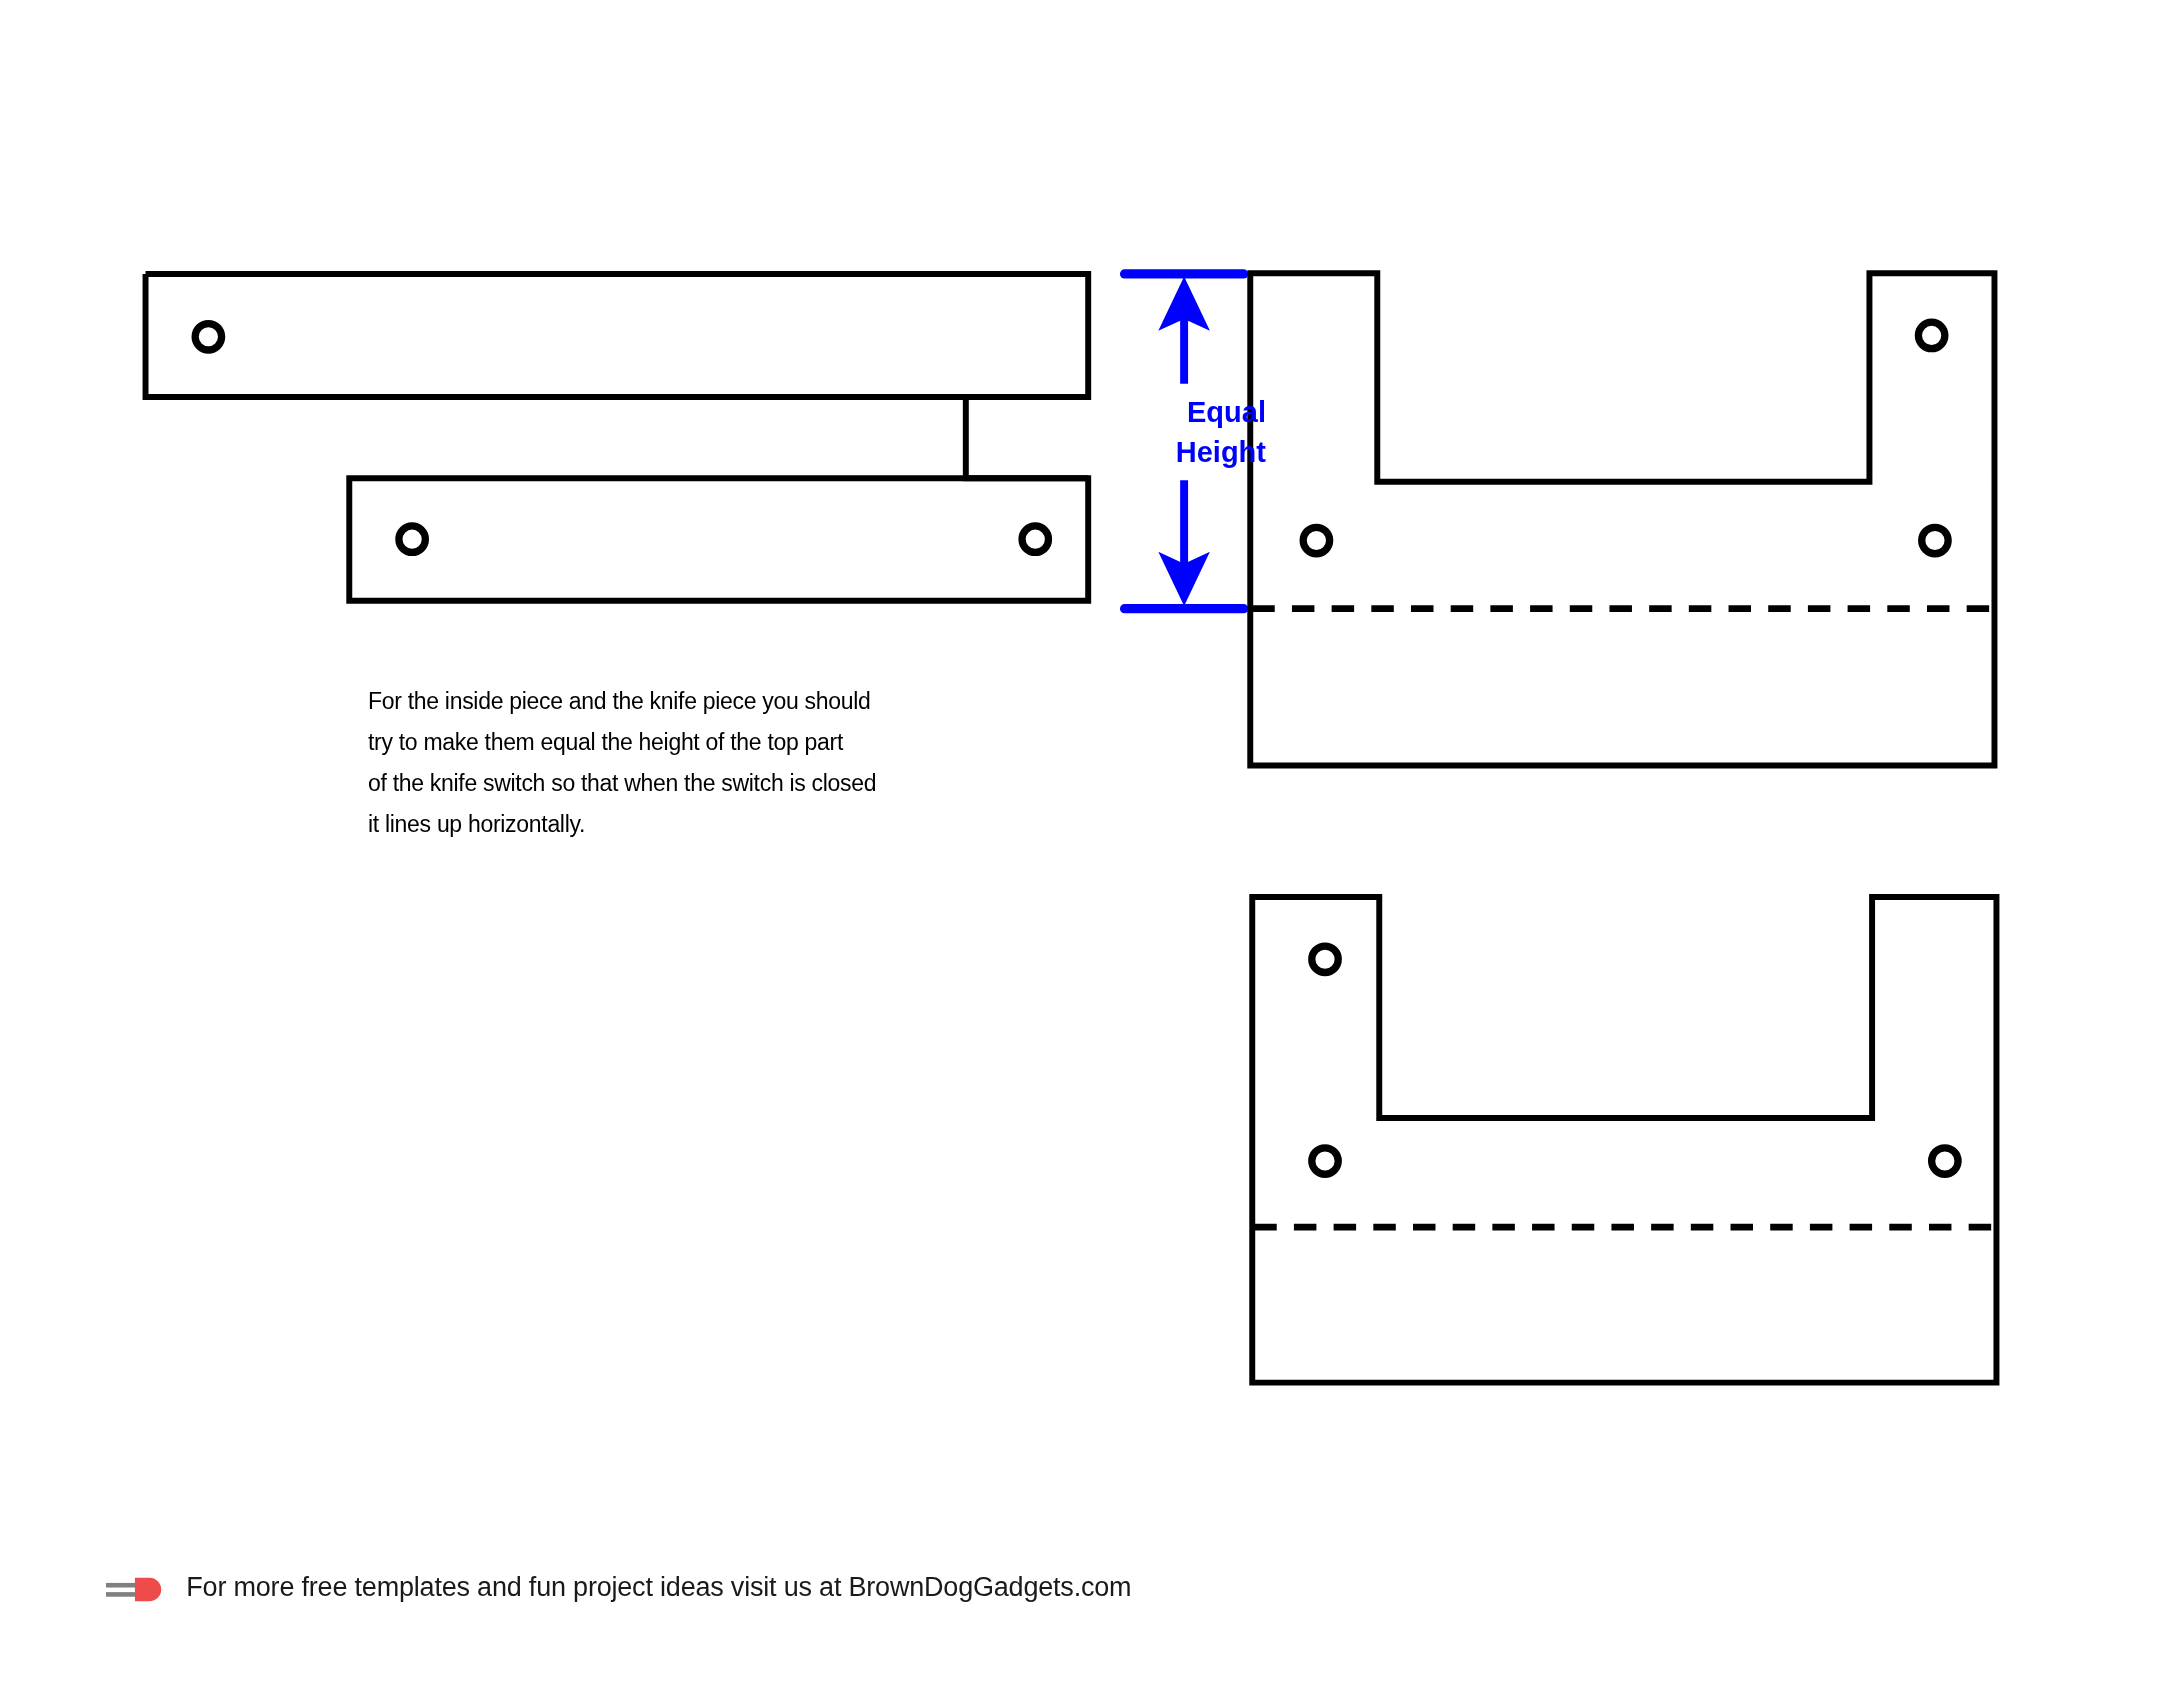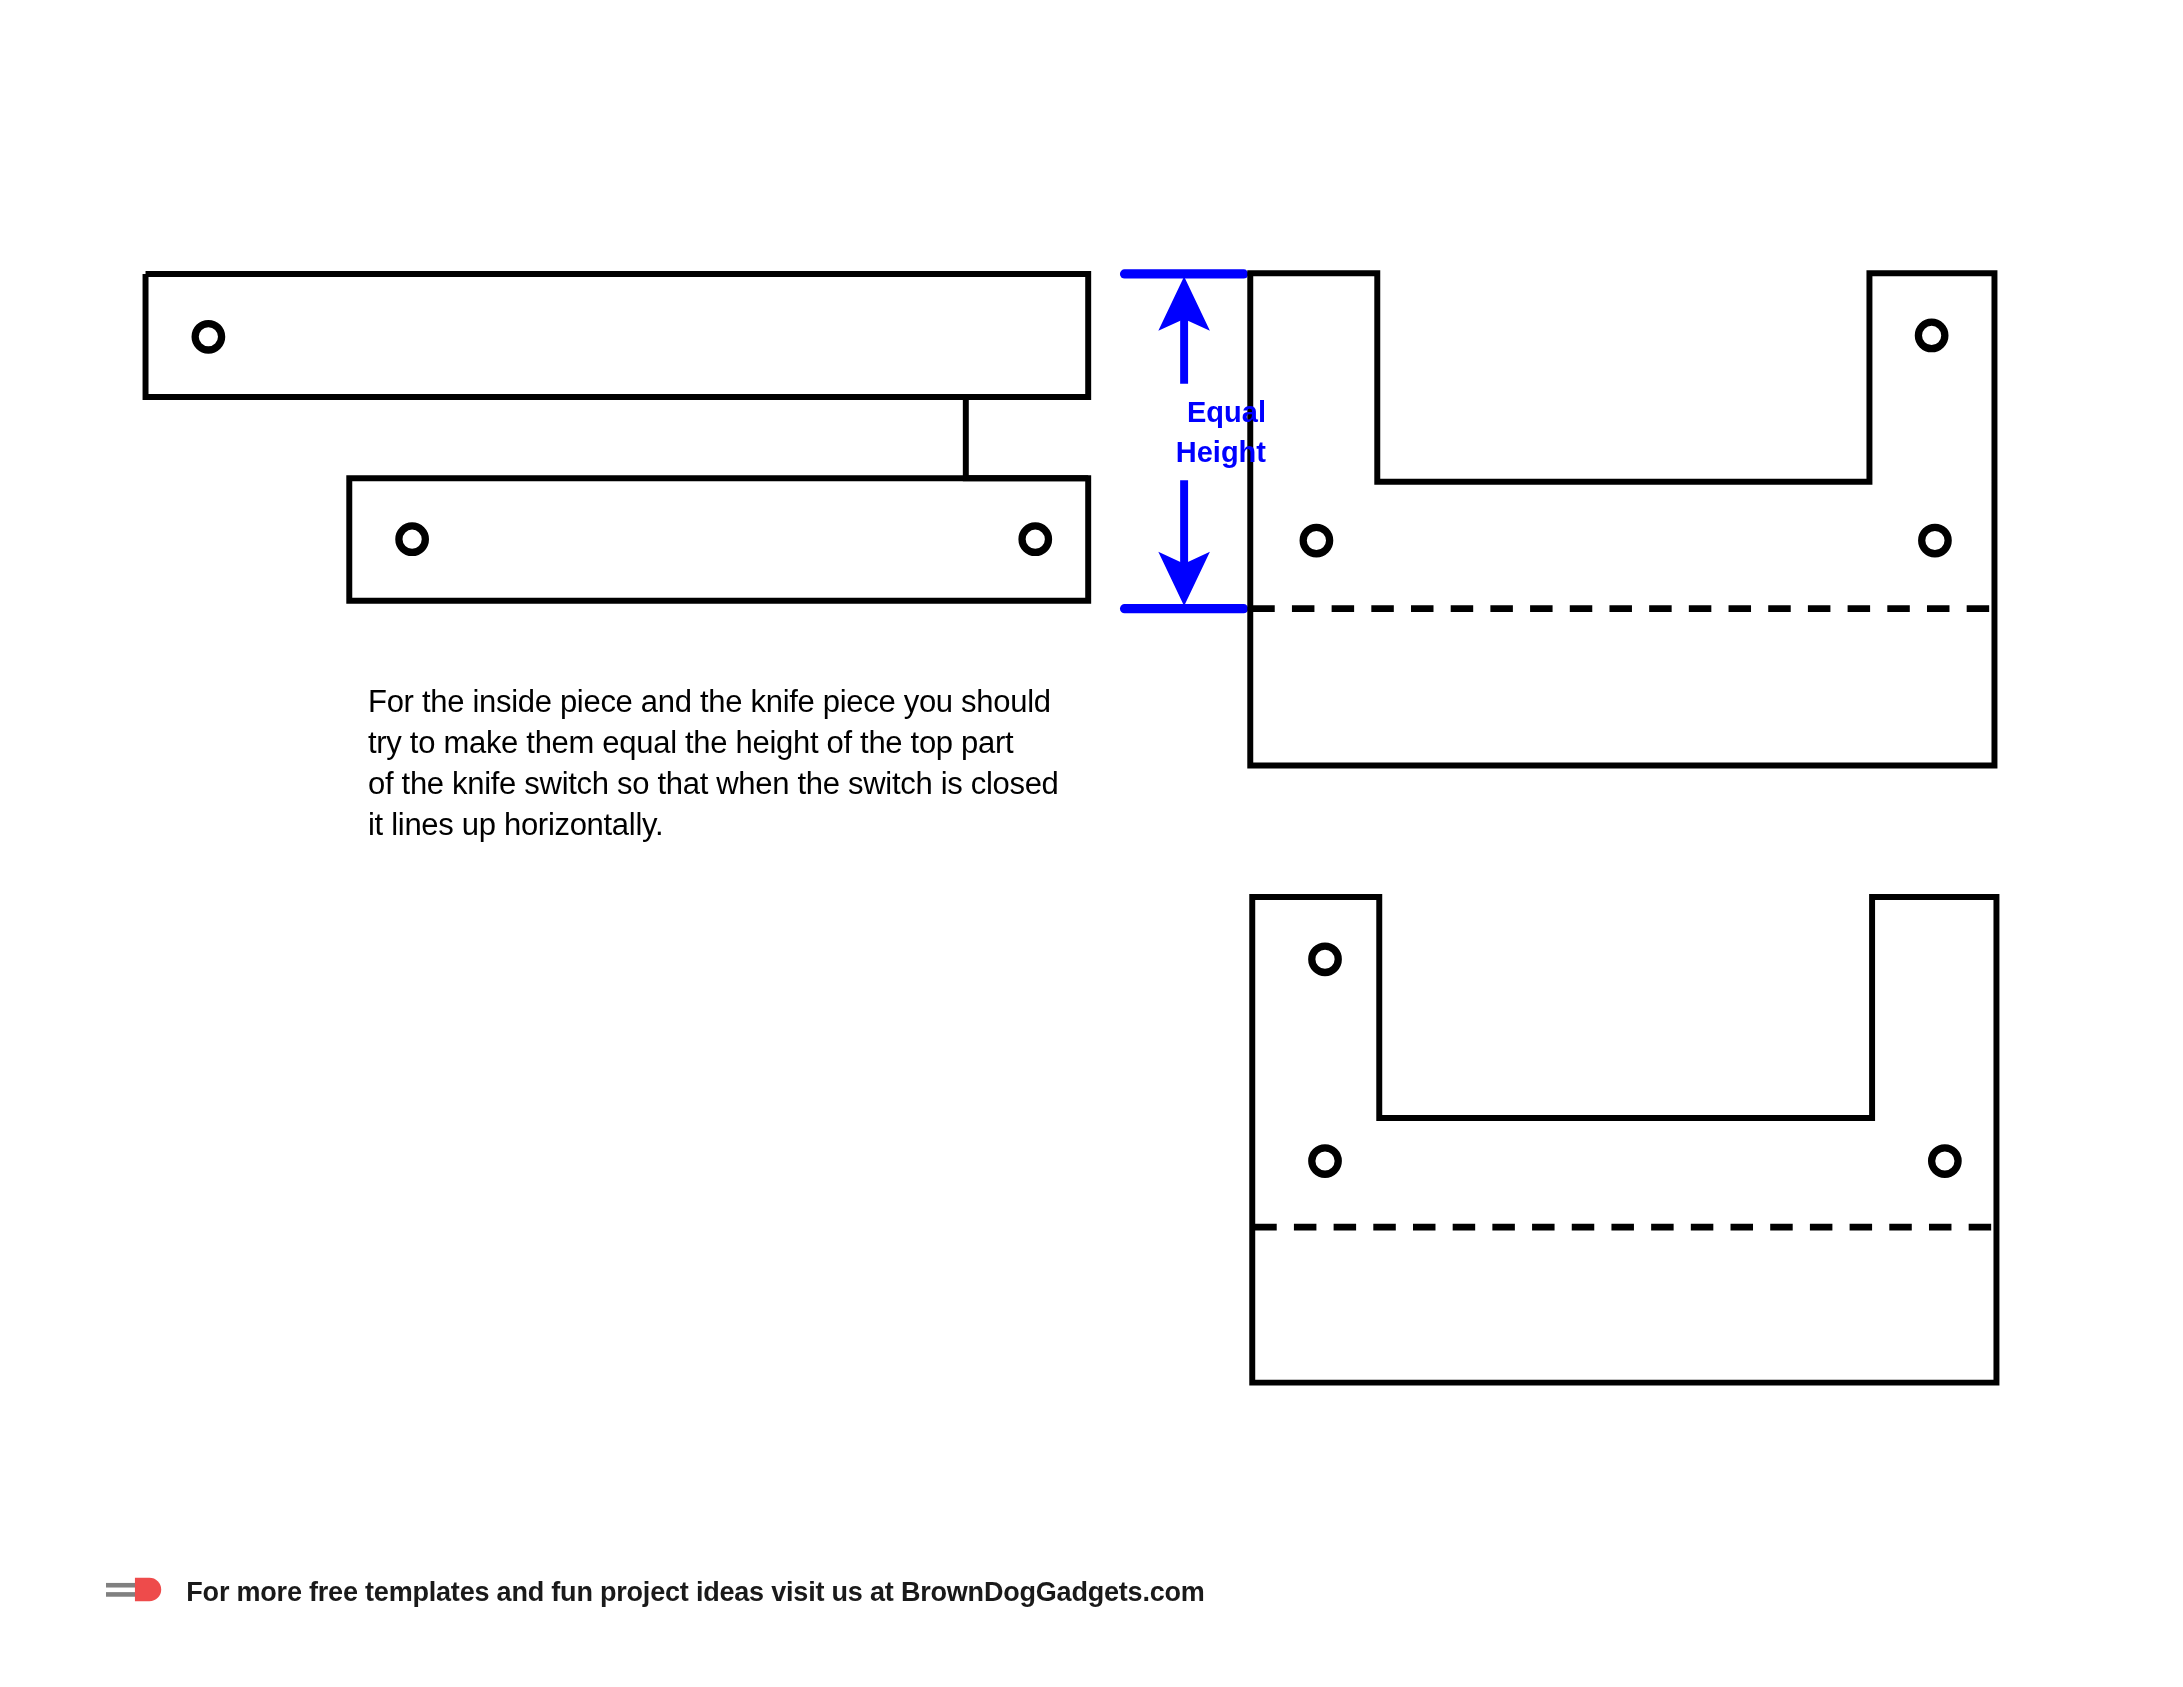--- a/index.html
+++ b/index.html
@@ -29,21 +29,21 @@
     display: block;
   }
 
   
   #instruction-text {
     position: absolute;
     left: 368px;
     top: 681px;
     width: 741px;
     font-family: "Liberation Sans", sans-serif;
-    font-size: 31px;
+    font-size: 23px;
     line-height: 41px;
     color: #000000;
     letter-spacing: -0.3px;
     white-space: pre-line;
   }
 
   
   #equal-height-label {
     position: absolute;
     left: 1101px;
@@ -57,23 +57,22 @@
     color: #0000ff;
     white-space: pre-line;
   }
 
   
   #footer {
     position: absolute;
     left: 106px;
     top: 1571px;
     display: flex;
-    align-items: flex-end;
+    align-items: flex-start;
     gap: 9.3px;
-    font-weight: bold;
   }
   #led-icon {
     width: 71px;
     height: 37px;
     flex: 0 0 auto;
     display: block;
   }
   #footer-text {
     font-family: "Liberation Sans", sans-serif;
     font-size: 27px;

